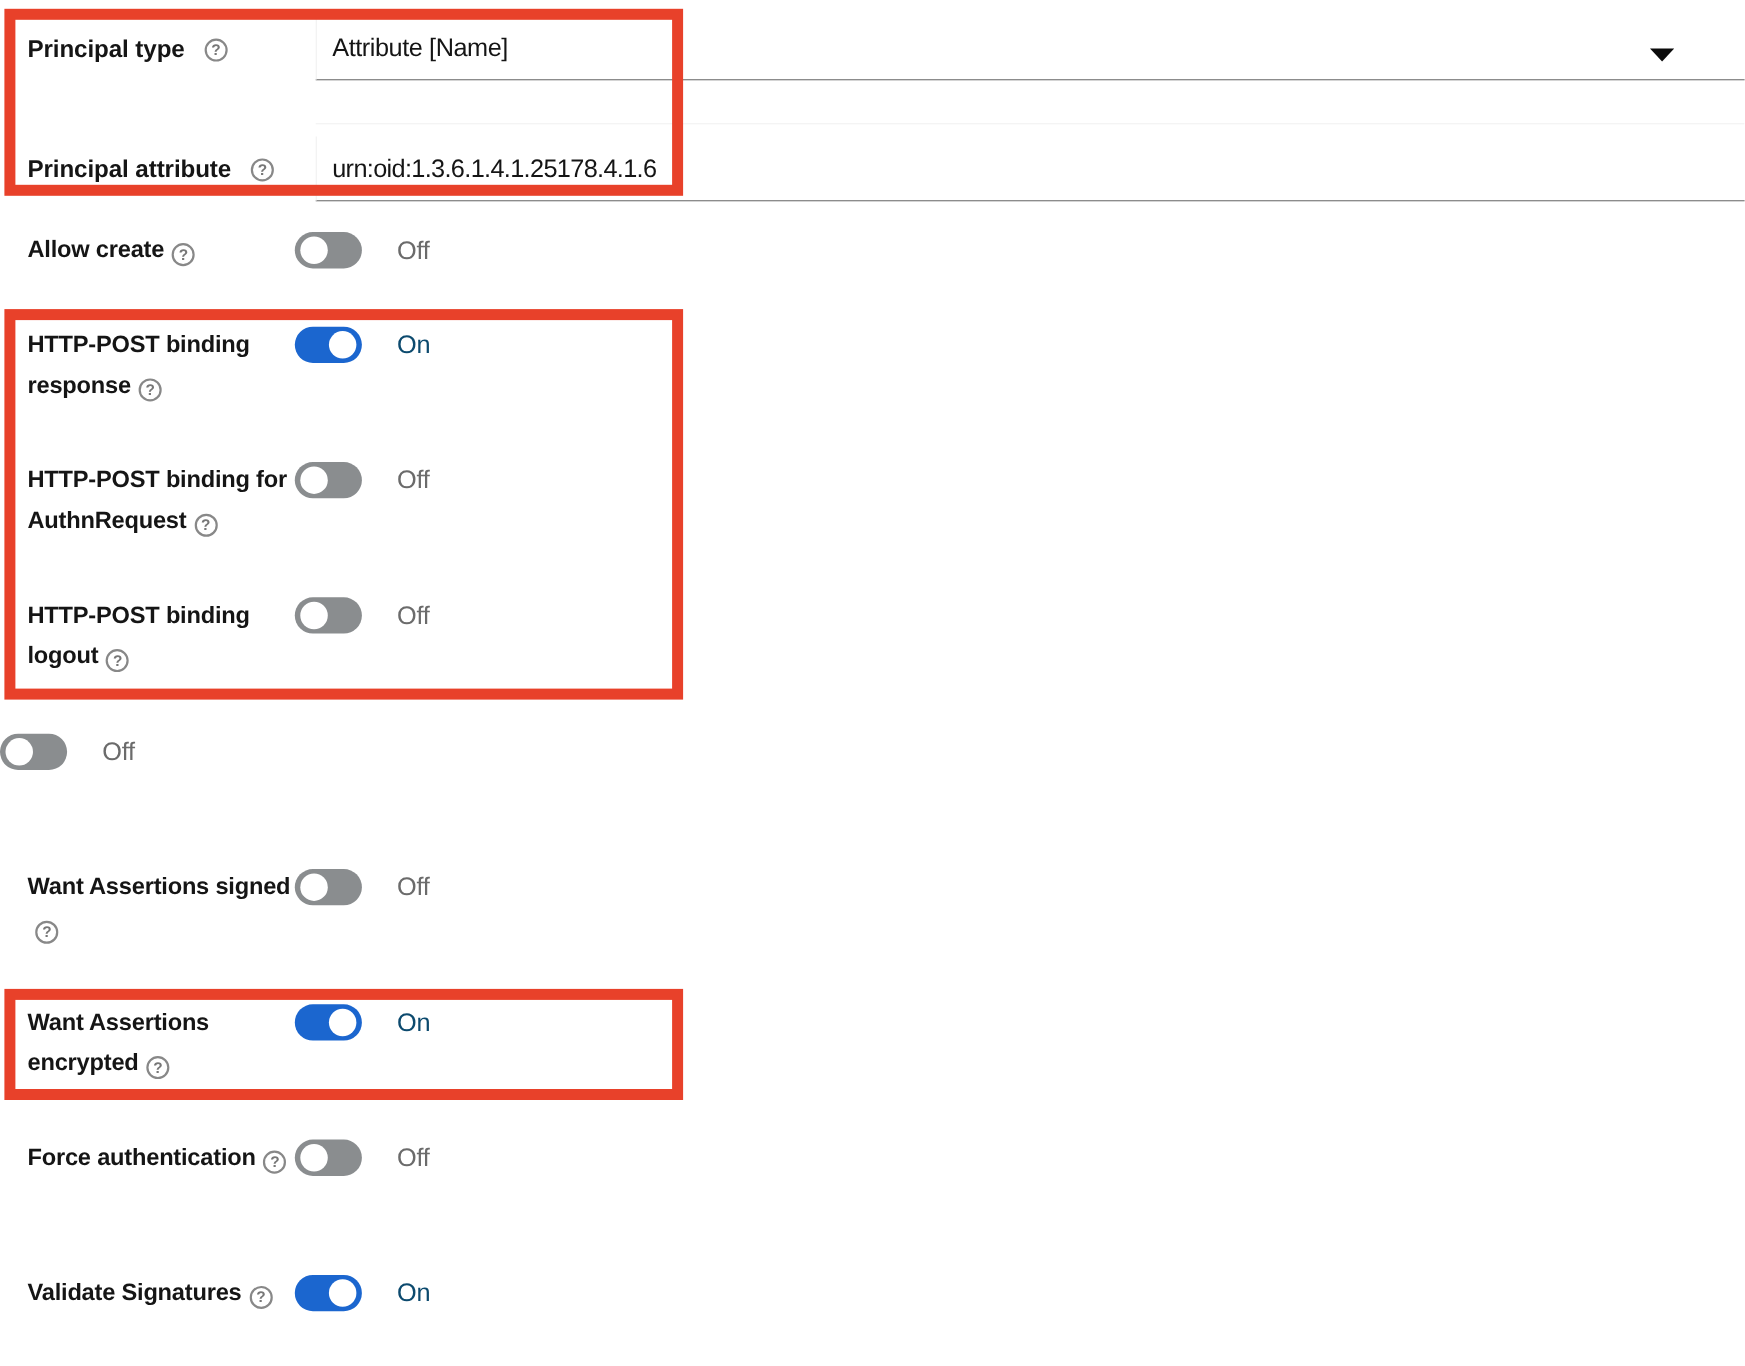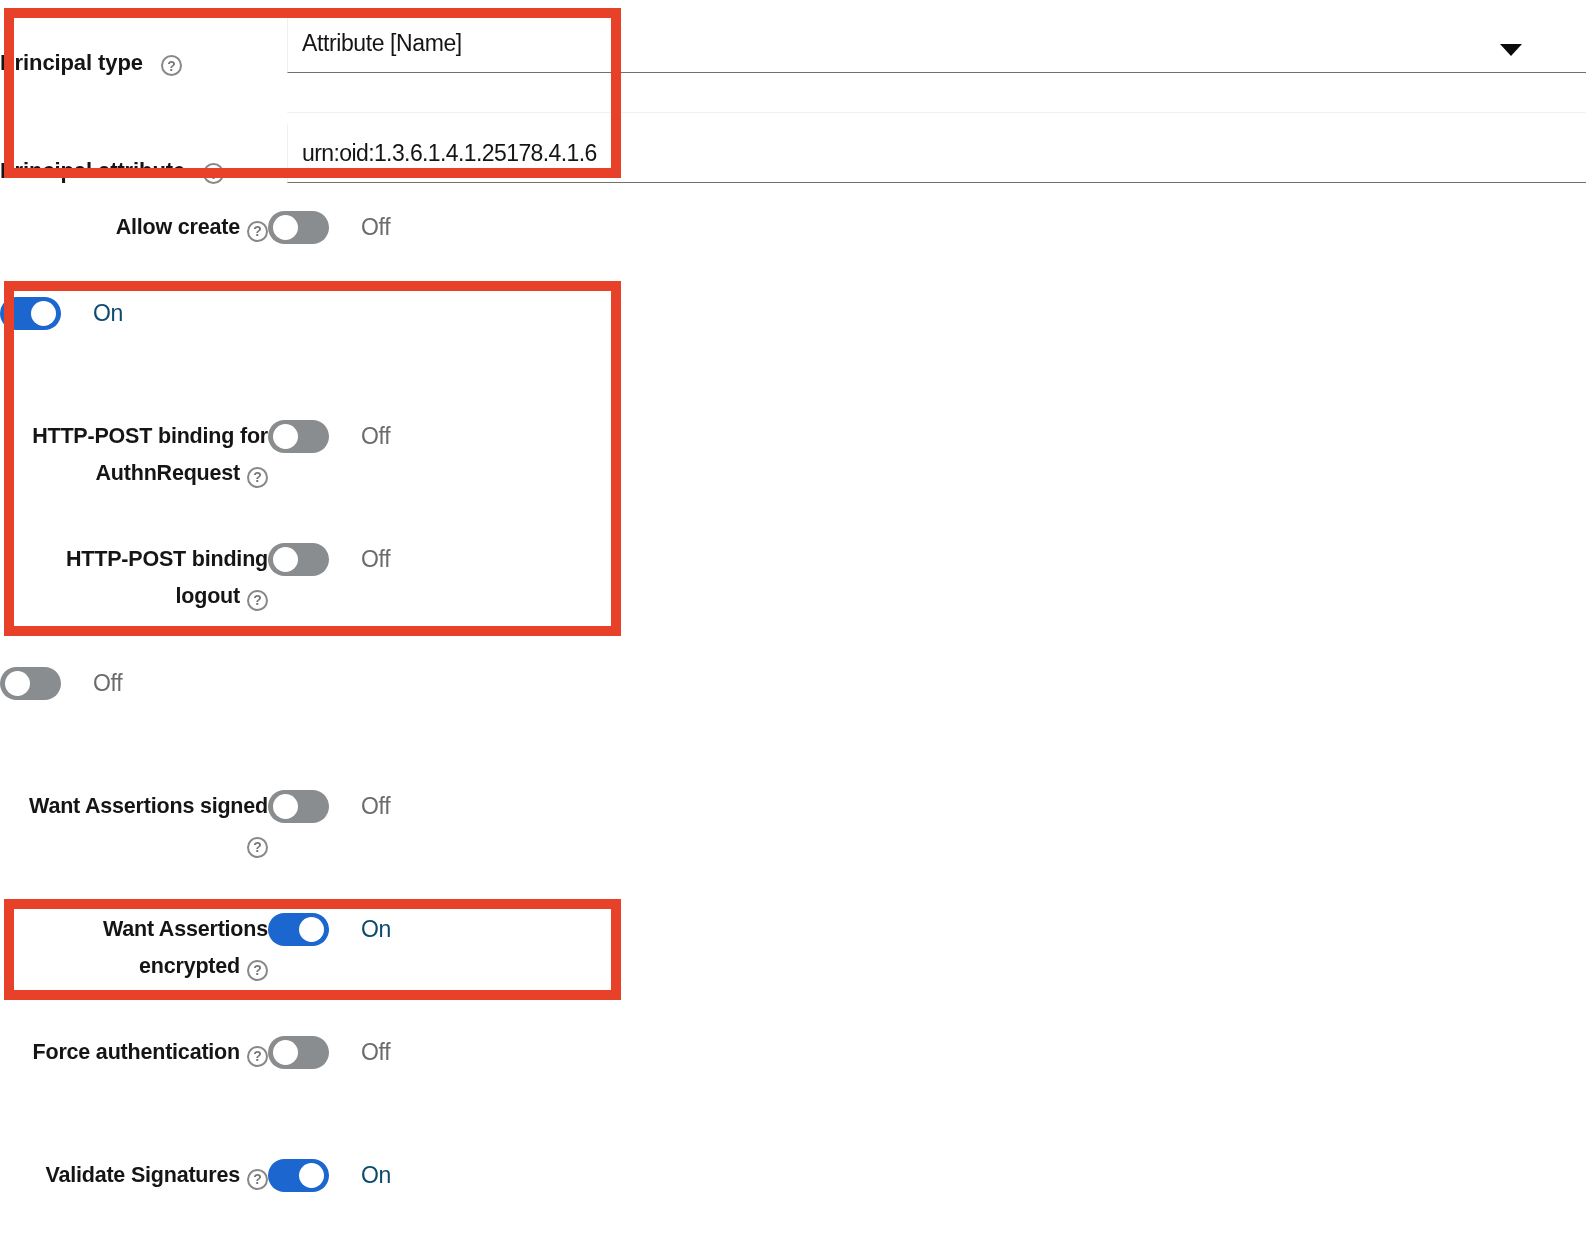--- a/index.html
+++ b/index.html
@@ -37,26 +37,27 @@
     width: 1586px;
     display: flex;
     align-items: flex-start;
   }
   .form-row.r1 { top: 14px; height: 62px; }
   .form-row.r2 { top: 124px; height: 60px; }
 
   .field-label {
     width: 287px;
     box-sizing: border-box;
+    padding-left: 25px;
     font-size: 22px;
     font-weight: bold;
     color: #151515;
     letter-spacing: -0.1px;
     display: flex;
-    align-items: flex-end;
+    align-items: center;
     gap: 11px;
     height: 62px;
   }
   .form-row.r2 .field-label { height: 60px; }
 
   .field-control {
     position: relative;
     flex: 1;
     height: 100%;
   }
@@ -113,21 +114,20 @@
 
   .toggle-label {
     width: 268px;
     box-sizing: border-box;
     padding-left: 25px;
     font-size: 21.5px;
     font-weight: bold;
     color: #151515;
     line-height: 37px;
     letter-spacing: -0.2px;
-    text-align: right;
   }
 
   .help-icon {
     display: inline-flex;
     align-items: center;
     justify-content: center;
     width: 21px;
     height: 21px;
     border-radius: 50%;
     border: 2px solid #888888;
@@ -216,20 +216,23 @@
     <div class="toggle-label">
       <span>Allow create</span><span class="help-icon">?</span>
     </div>
     <div class="switch off">
         <span class="knob"></span>
       </div>
     <div class="switch-text off">Off</div>
   </div>
 
   <div class="toggle-row" style="top:295px">
+    <div class="toggle-label">
+      <span>HTTP-POST binding response</span><span class="help-icon">?</span>
+    </div>
     <div class="switch on">
         <span class="knob"></span>
       </div>
     <div class="switch-text on">On</div>
   </div>
 
   <div class="toggle-row" style="top:418px">
     <div class="toggle-label">
       <span>HTTP-POST binding for AuthnRequest</span><span class="help-icon">?</span>
     </div>

